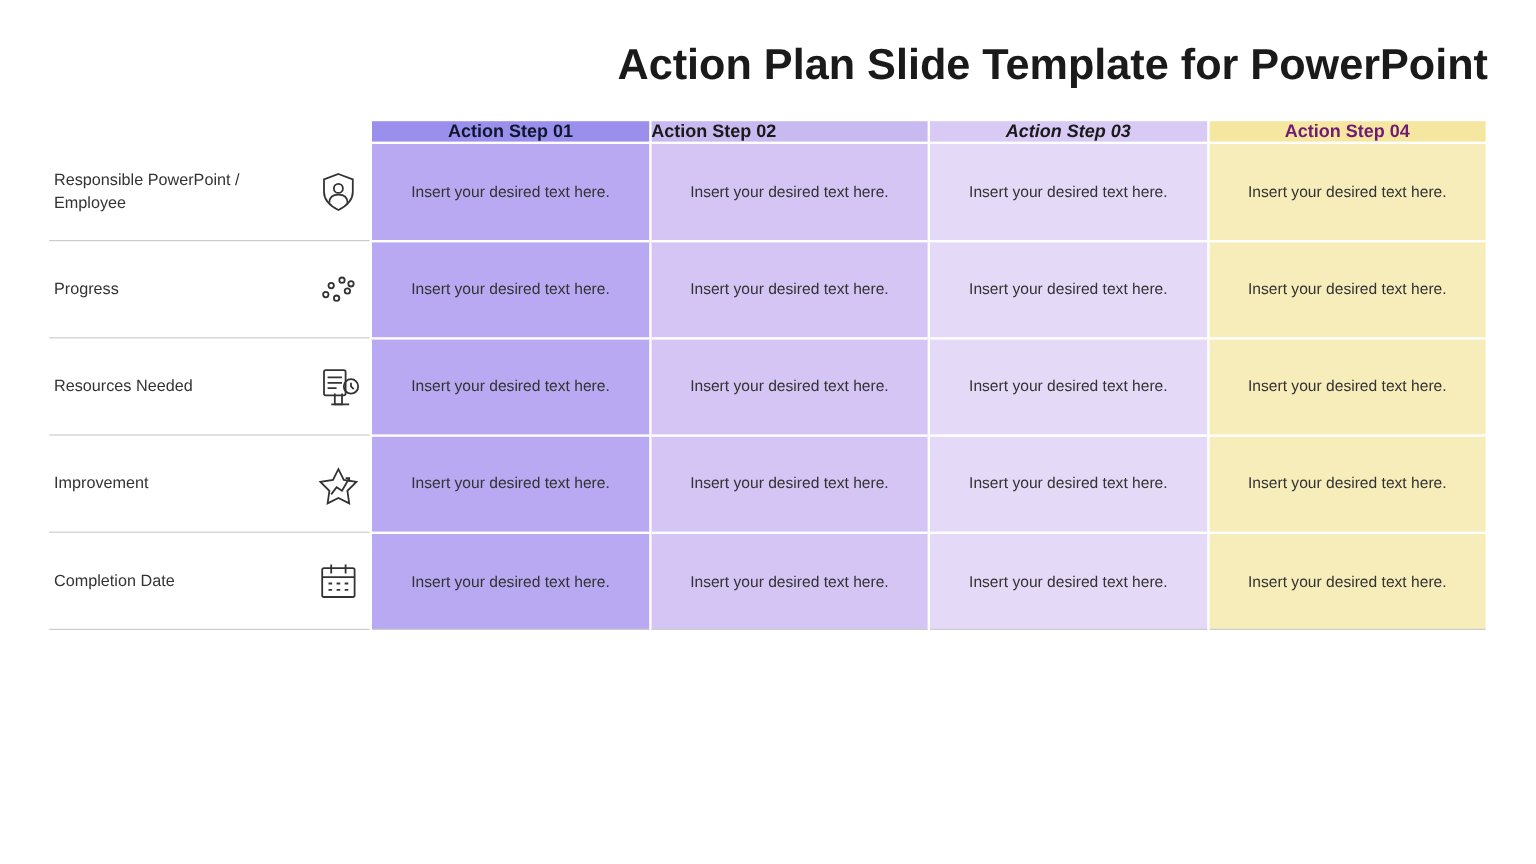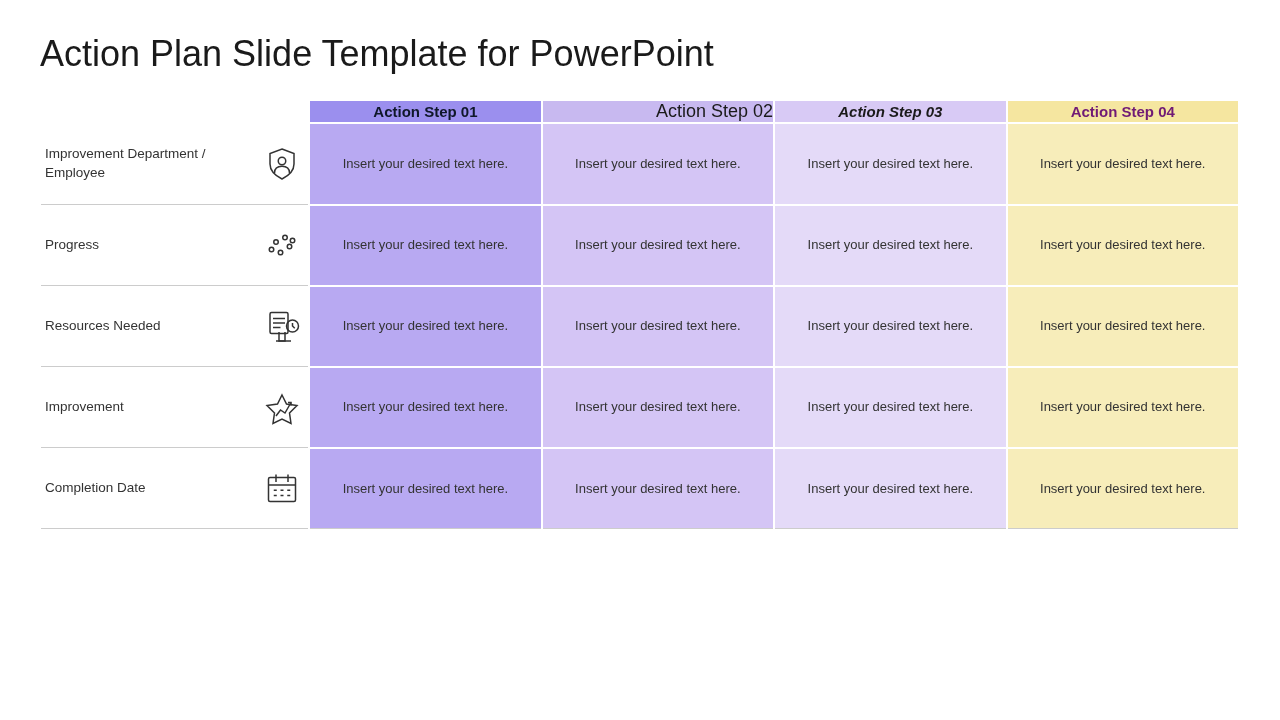--- a/index.html
+++ b/index.html
@@ -12,24 +12,25 @@
     }
     .page {
       width: 1280px;
       height: 720px;
       padding: 32px 40px 20px 40px;
       display: flex;
       flex-direction: column;
     }
     .title {
       font-size: 36px;
-      font-weight: 400;
+      font-weight: 700;
       color: #1a1a1a;
       margin-bottom: 24px;
       line-height: 1.2;
+      text-align: right;
     }
     .table-wrapper {
       flex: 1;
       display: flex;
       flex-direction: column;
     }
     .table {
       width: 100%;
       border-collapse: collapse;
     }
@@ -64,23 +65,23 @@
       color: #0f172a;
       font-size: 15px;
       font-weight: 700;
       text-align: center;
       padding: 14px 8px;
       width: 235px;
     }
     .step-02 {
       background: #C8B9F0;
       color: #1a1a1a;
-      font-size: 18px;
-      font-weight: 400;
-      text-align: right;
+      font-size: 15px;
+      font-weight: 700;
+      text-align: left;
       padding: 14px 8px;
       width: 235px;
     }
     .step-03 {
       background: #D8CAF5;
       color: #1a1a1a;
       font-size: 15px;
       font-weight: 700;
       text-align: center;
       padding: 14px 8px;
@@ -193,21 +194,21 @@
           <td class="step-01">Action Step 01</td>
           <td class="step-02">Action Step 02</td>
           <td class="step-03">Action Step 03</td>
           <td class="step-04">Action Step 04</td>
         </tr>
       </thead>
       <tbody id="table-body">
       <tr class="data-row">
             <td class="row-label-wrapper">
     <div class="row-label-inner">
-      <span class="row-label-text">Improvement Department / Employee</span>
+      <span class="row-label-text">Responsible PowerPoint / Employee</span>
       <div class="row-icon">
                   <svg class="icon" viewBox="0 0 48 48" fill="none" stroke="#333" stroke-width="2" xmlns="http://www.w3.org/2000/svg">
     <path d="M24 4 L40 10 L40 24 C40 33 32 40 24 44 C16 40 8 33 8 24 L8 10 Z" stroke="#333" stroke-width="2" fill="none"></path>
     <circle cx="24" cy="20" r="5" stroke="#333" stroke-width="2" fill="none"></circle>
     <path d="M14 36 C14 30 18 27 24 27 C30 27 34 30 34 36" stroke="#333" stroke-width="2" fill="none"></path>
   </svg>
                 </div>
     </div>
   </td>
             <td class="cell-01">Insert your desired text here.</td>

